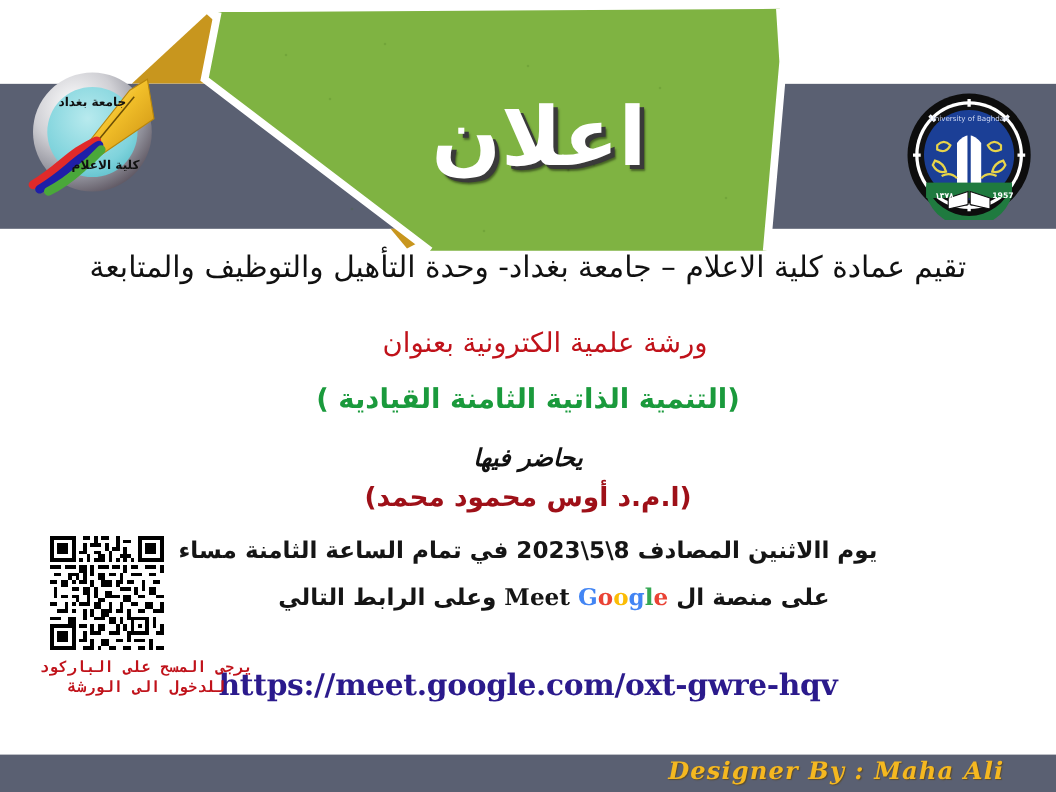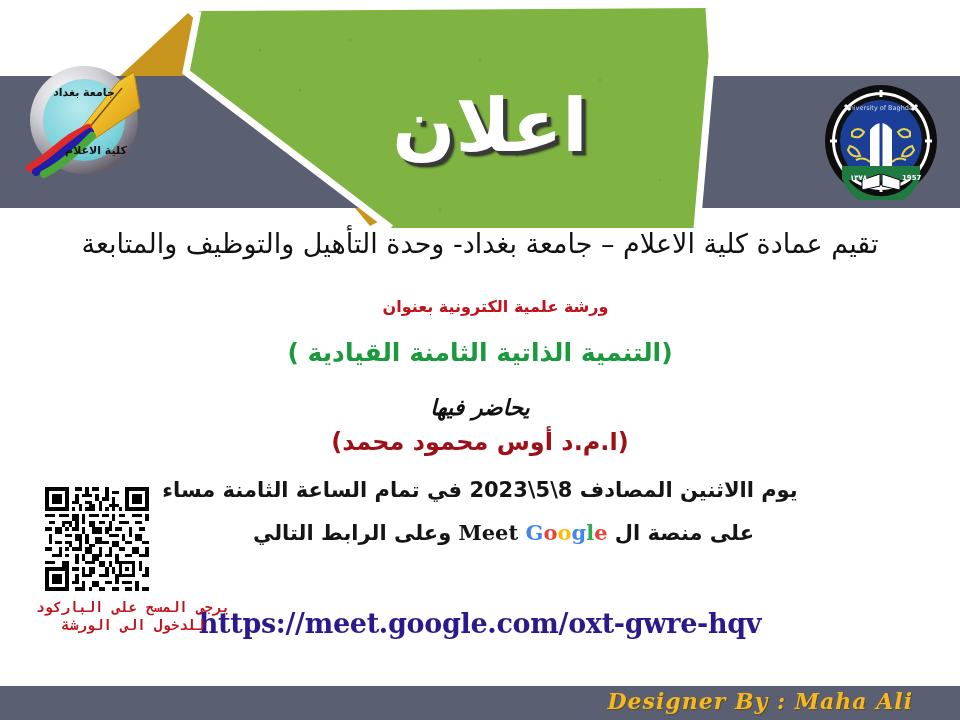--- a/index.html
+++ b/index.html
@@ -79,22 +79,22 @@
     white-space: nowrap;
   }
   #line-org {
     font-size: 27px;
     font-weight: normal;
     color: #111111;
     margin-top: 2px;
     letter-spacing: -0.5px;
   }
   #line-workshop {
-    font-size: 16px;
-    font-weight: bold;
+    font-size: 25px;
+    font-weight: normal;
     color: #c0121a;
     margin-top: 38px;
     margin-left: 31px;
   }
   #line-subject {
     font-size: 25px;
     font-weight: bold;
     color: #1a9a3c;
     margin-top: 22px;
   }

